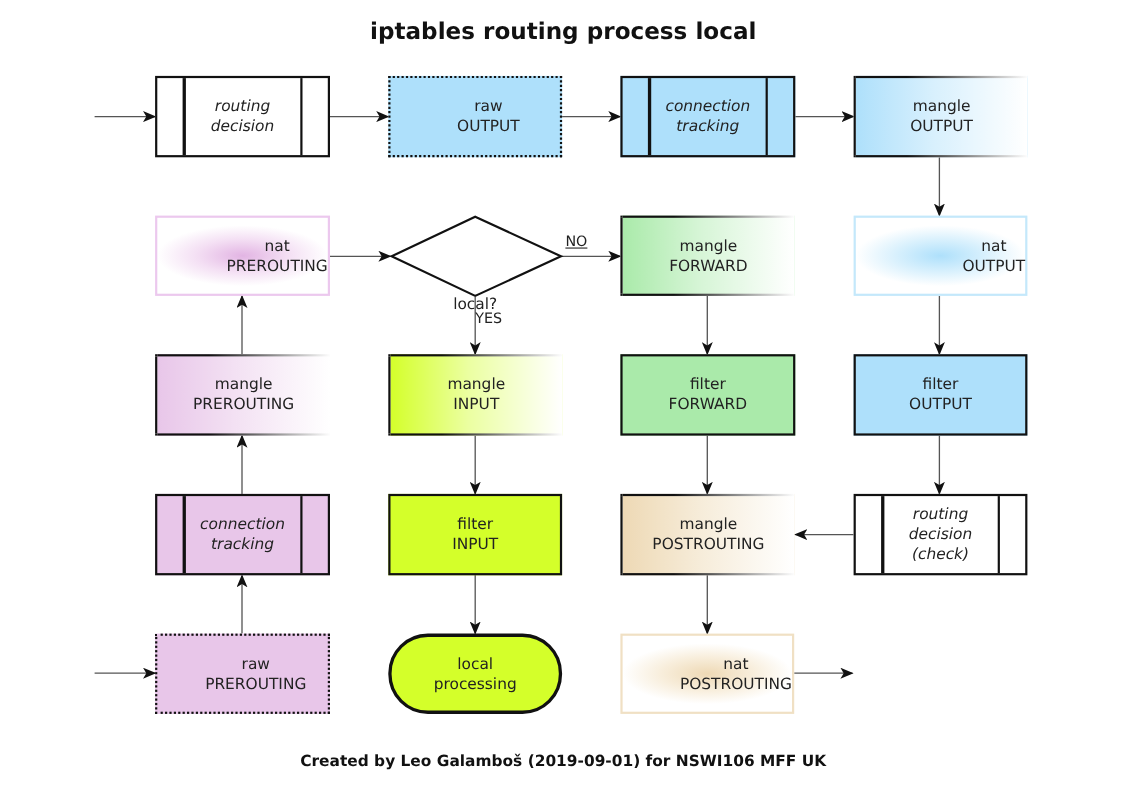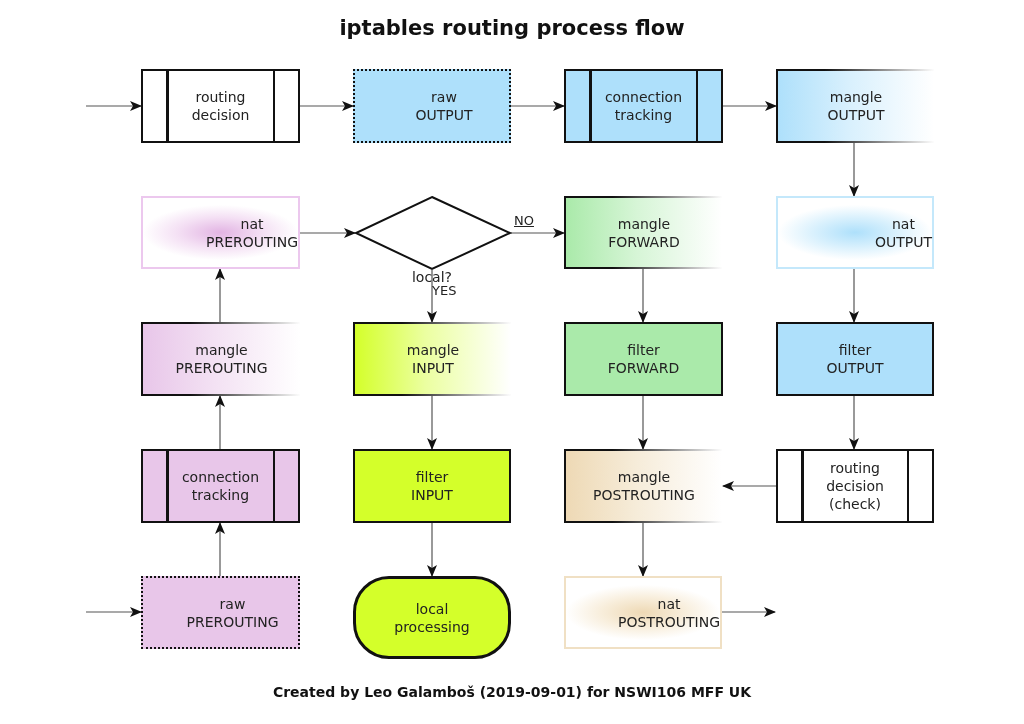--- a/index.html
+++ b/index.html
@@ -4,32 +4,32 @@
 <style>
   html, body { margin: 0; padding: 0; background: #ffffff; }
   body { width: 1024px; height: 724px; position: relative; overflow: hidden; font-family: "DejaVu Sans", sans-serif; }
   .title { position: absolute; left: 0; width: 1024px; top: 16px; text-align: center; font-weight: bold; font-size: 21px; color: #111; }
   .footer { position: absolute; left: 0; width: 1024px; top: 671px; text-align: center; font-weight: bold; font-size: 14px; color: #111; margin-top: 13px; }
   svg#diagram { position: absolute; left: 0; top: 0; }
   .node { position: absolute; box-sizing: border-box; display: flex; align-items: center; justify-content: center; text-align: center; font-size: 14px; line-height: 18px; color: #222; white-space: pre-line; }
   .node .lbl { position: relative; z-index: 2; }
   .solid { border: 2.5px solid #111; }
   .dashed { border: 2.5px dotted #111; padding-left: 24px; }
-  .proc { border: 2.5px solid #111; }
+  .proc { border: 2.5px solid #111; font-style: italic; }
   .proc::before, .proc::after { content: ""; position: absolute; top: 0; bottom: 0; width: 2.5px; background: #111; }
   .proc::before { left: 23px; }
   .proc::after { right: 23px; }
   .pill { border: 3px solid #111; border-radius: 36px; }
   .glow { border-width: 2px; border-style: solid; justify-content: flex-end; }
   .edge-label { position: absolute; font-size: 13px; color: #222; }
 </style>
 </head>
 <body>
 
-<div class="title">iptables routing process flow</div>
+<div class="title">iptables routing process local</div>
 
 <svg id="diagram" width="1024" height="724">
   <defs>
     <marker id="arr" viewBox="0 0 12 10" refX="11" refY="5" markerWidth="12" markerHeight="10" orient="auto" markerUnits="userSpaceOnUse">
       <path d="M0,0 L12,5 L0,10 L3,5 Z" fill="#111"></path>
     </marker>
   </defs>
   <g stroke="#555" stroke-width="1.2" fill="none">
     <line x1="86" y1="106" x2="141" y2="106" marker-end="url(#arr)"></line>
     <line x1="300" y1="106" x2="353" y2="106" marker-end="url(#arr)"></line>
@@ -123,21 +123,21 @@
 <div class="node proc" style="left:776px;top:449px;width:158px;height:74px;background:#fff;">
   <span class="lbl">routing
 decision
 (check)</span>
 </div>
 
 <div class="node dashed" style="left:141px;top:576px;width:159px;height:73px;background:#e8c6e9;">
   <span class="lbl">raw
 PREROUTING</span>
 </div>
-<div class="node pill" style="left:353px;top:576px;width:158px;height:83px;background:#d4ff2a;">
+<div class="node pill" style="left:353px;top:576px;width:158px;height:73px;background:#d4ff2a;">
   <span class="lbl">local
 processing</span>
 </div>
 <div class="node glow" style="left:564px;top:576px;width:158px;height:73px;border-color:#f0e0c4;background:radial-gradient(ellipse 50% 40% at 50% 50%,#eed9b5 0%,#f8eedc 55%,#ffffff 100%);">
   <span class="lbl">nat
 POSTROUTING</span>
 </div>
 
 <div class="footer">Created by Leo Galamboš (2019-09-01) for NSWI106 MFF UK</div>
 

